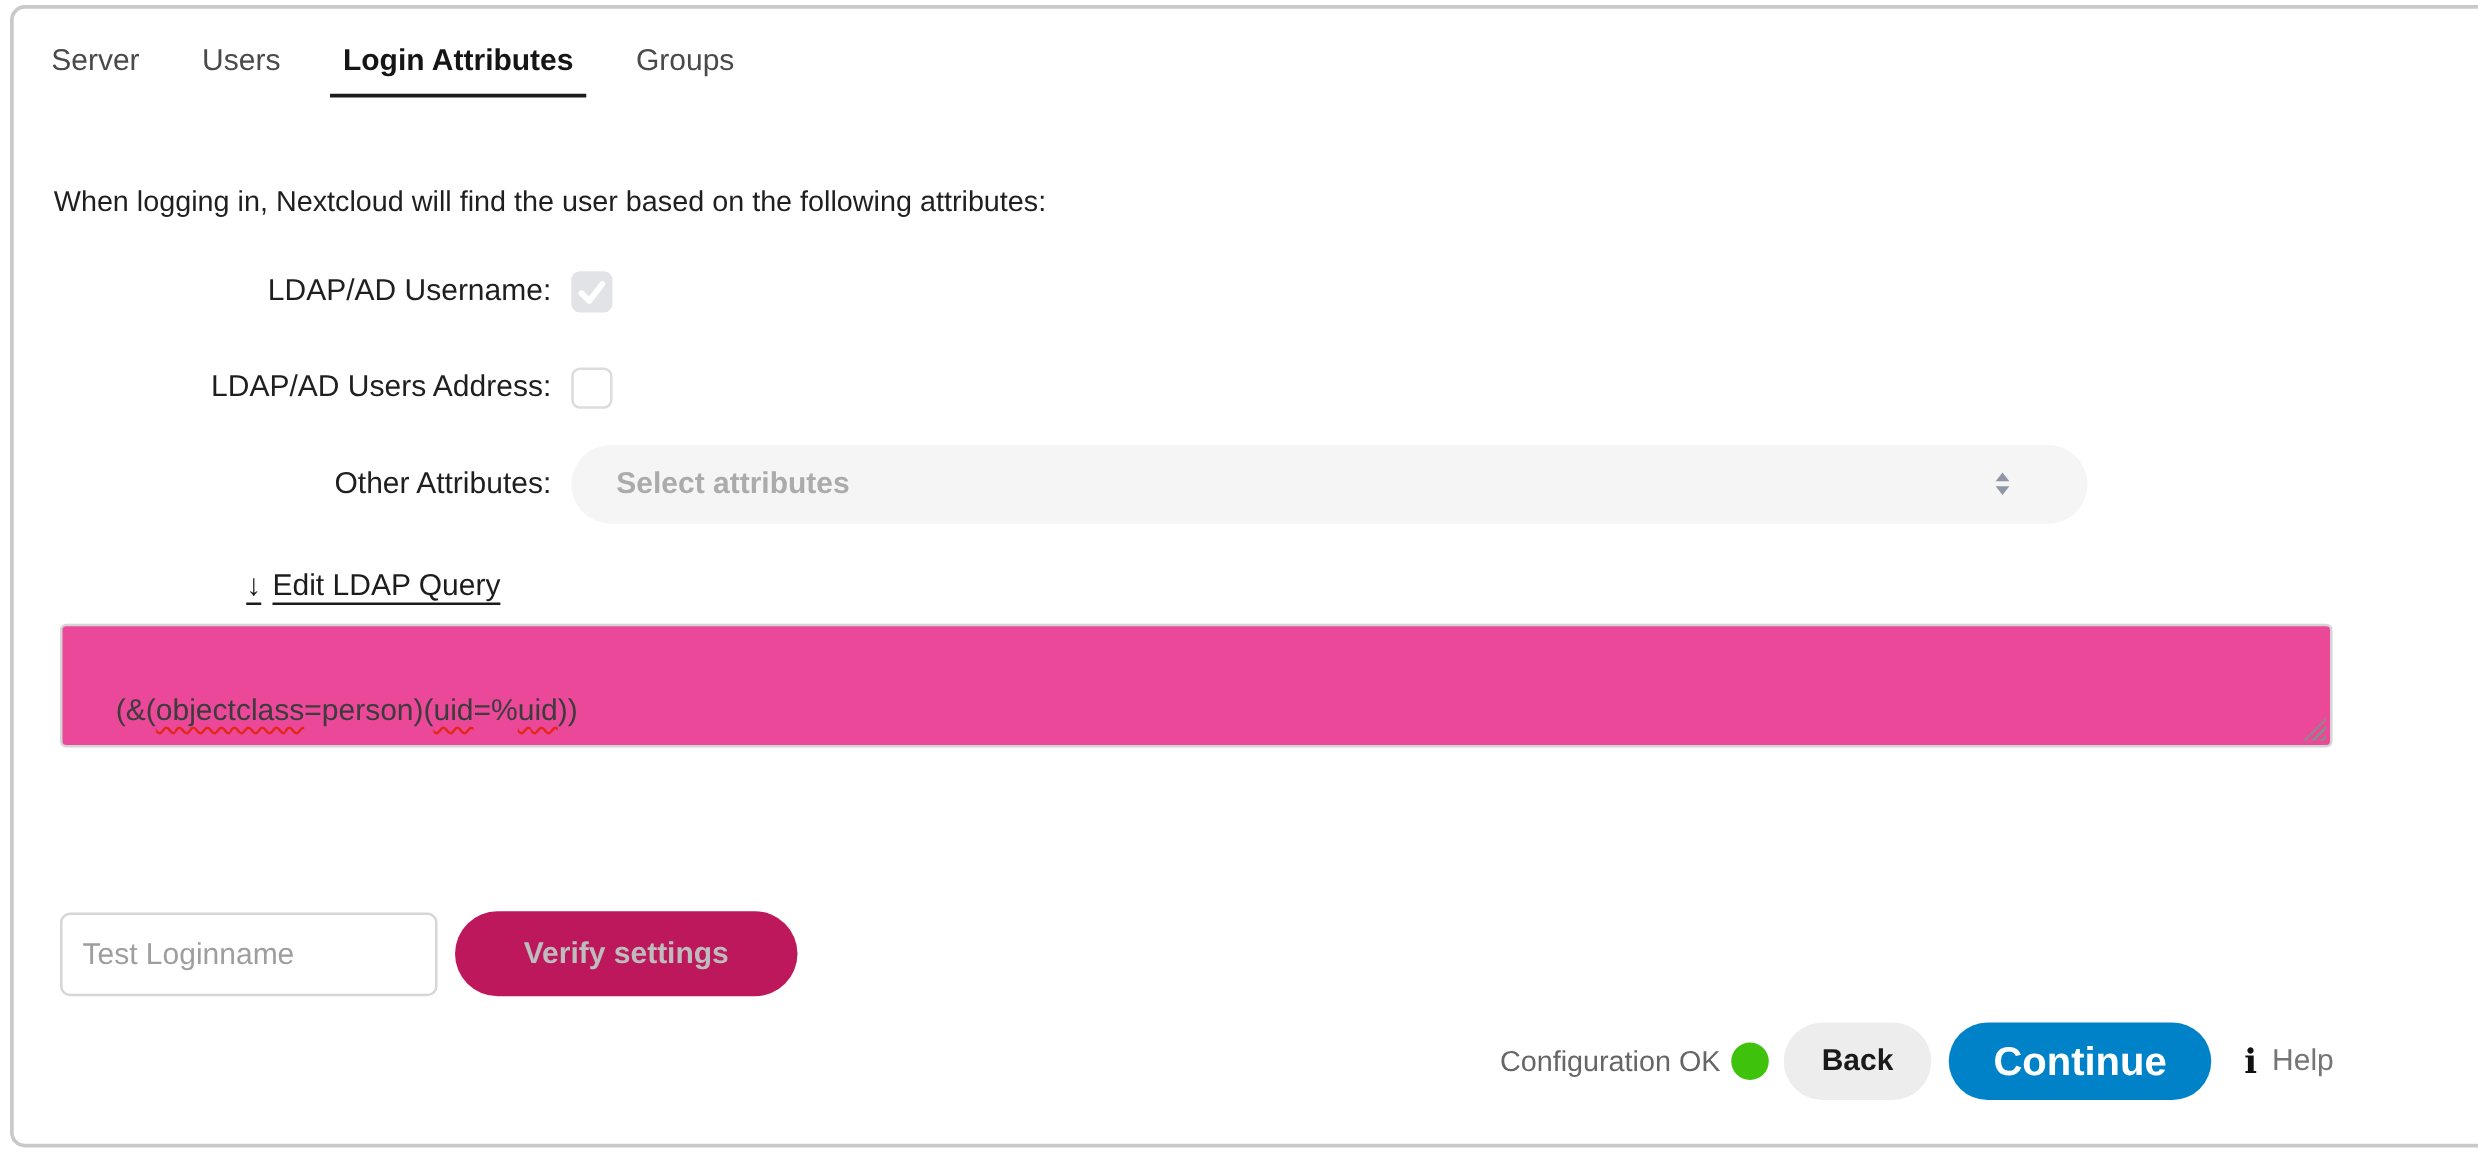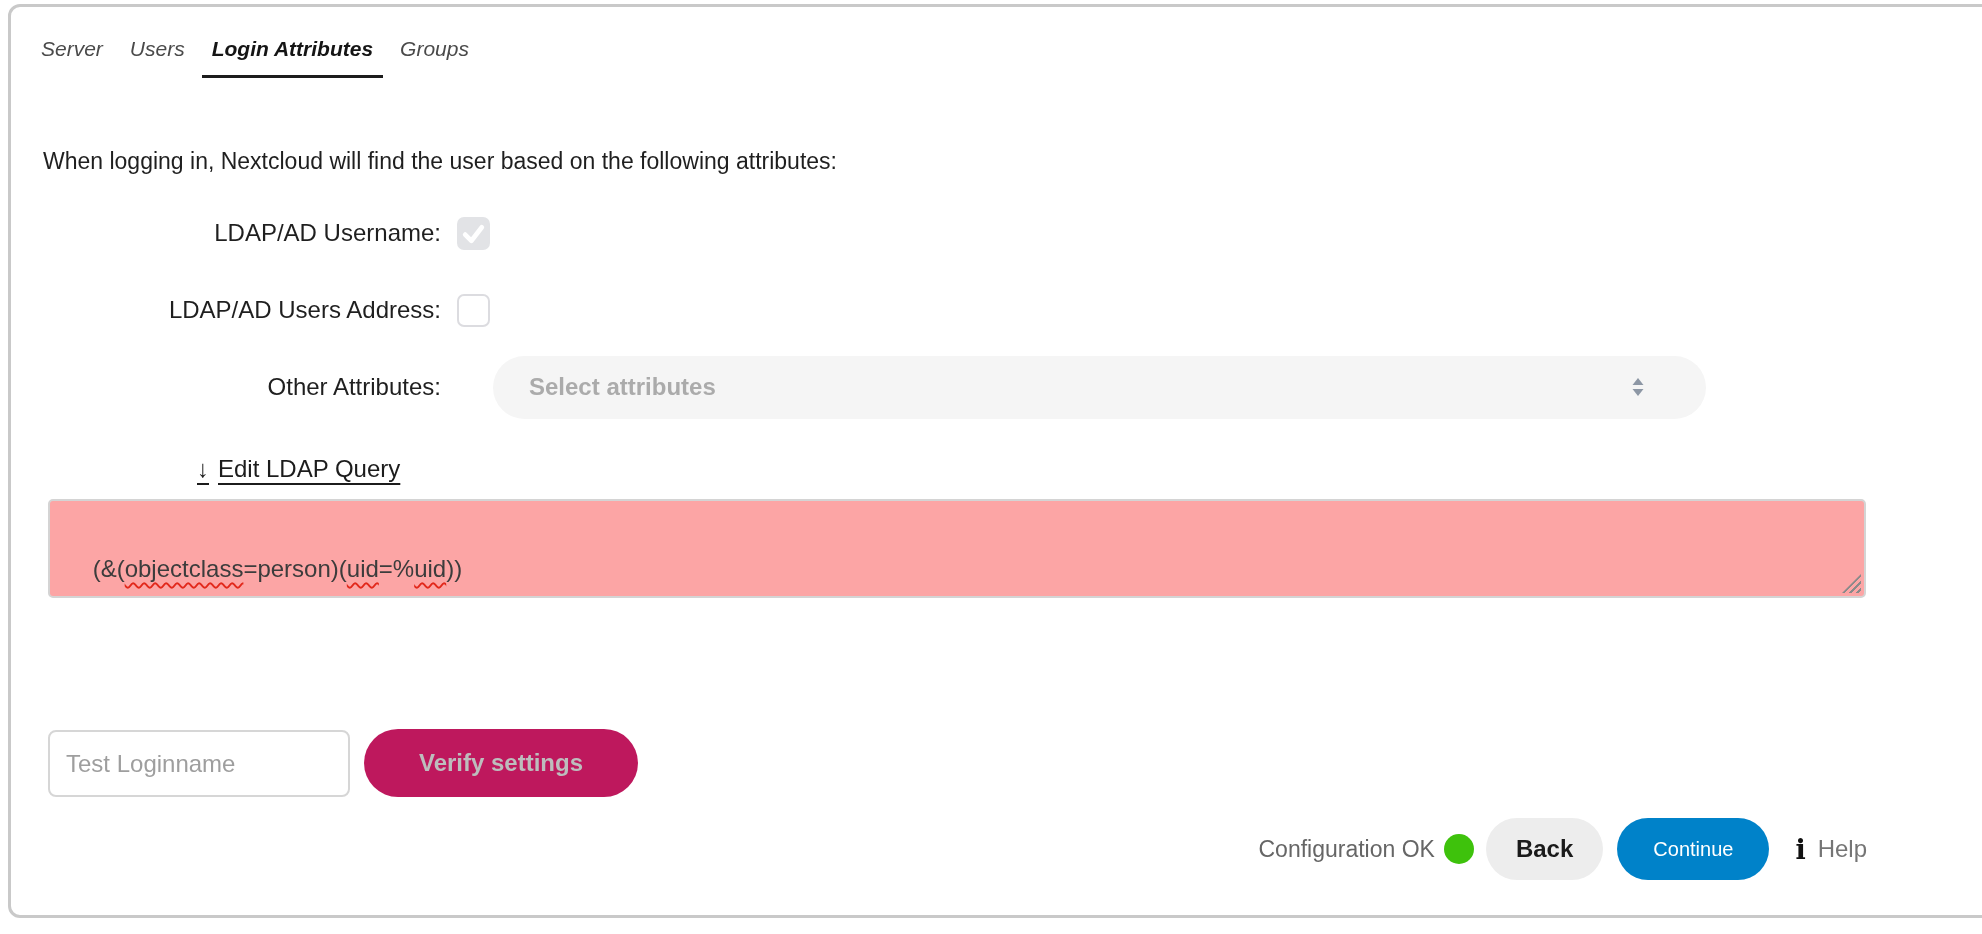--- a/index.html
+++ b/index.html
@@ -3,54 +3,54 @@
 <meta charset="utf-8">
 <style>
   html,body{margin:0;padding:0;width:1982px;height:934px;background:#fff;overflow:hidden;
     font-family:"Liberation Sans","DejaVu Sans",sans-serif;-webkit-font-smoothing:antialiased;}
   *{box-sizing:border-box;}
 
   .panel{position:absolute;left:8px;top:4px;width:1990px;height:914px;
     border:3px solid #c9c9c9;border-radius:12px;background:#fff;}
 
   
-  .tabs{position:absolute;left:30px;top:27px;display:flex;gap:27px;
-    font-size:21px;line-height:30px;color:#4a4a4a;font-style:italic;}
+  .tabs{position:absolute;left:30px;top:27px;display:flex;gap:50px;
+    font-size:24px;line-height:30px;color:#4a4a4a;}
   .tab{cursor:pointer;padding-bottom:11px;}
   .tab.active{color:#151515;font-weight:700;border-bottom:3px solid #1c1c1c;
     padding-left:10px;padding-right:10px;margin-left:-10px;margin-right:-10px;}
 
   .intro{position:absolute;left:32px;top:141px;font-size:23px;color:#1f1f1f;}
 
   
   .row{position:absolute;left:32px;display:flex;align-items:center;}
   .row-1{top:203px;height:46px;}
   .row-2{top:280px;height:46px;}
-  .row-3{top:348px;height:64px;gap:36px;}
+  .row-3{top:348px;height:64px;}
   .row-label{width:398px;text-align:right;font-size:24px;color:#1f1f1f;}
   .control{margin-left:16px;}
 
   .checkbox{width:33px;height:33px;border-radius:7px;position:relative;}
   .checkbox.checked-disabled{background:#e2e3e6;}
   .checkbox.unchecked{background:#fff;border:2px solid #dcdce0;}
   .checkbox svg{position:absolute;left:4px;top:4px;}
 
   .select-pill{width:1213px;height:63px;border-radius:32px;background:#f5f5f5;
     display:flex;align-items:center;position:relative;padding-left:36px;}
   .select-placeholder{font-size:24px;font-weight:700;color:#ababab;}
   .sort-icon{position:absolute;right:60px;top:50%;transform:translateY(-50%);display:block;}
 
   
   .edit-link{position:absolute;left:186px;top:448px;font-size:24px;color:#1c1c1c;
     text-decoration:underline;text-decoration-thickness:2px;text-underline-offset:6px;
     cursor:pointer;display:inline-flex;gap:9px;}
 
   
   .query-box{position:absolute;left:37px;top:492px;width:1818px;height:99px;
-    border:2px solid #d4d4d4;border-radius:5px;background:#fca5a5;
+    border:2px solid #d4d4d4;border-radius:5px;background:#ec4899;
     padding:26px 16px 0;font-size:24px;color:#3c3c3c;white-space:pre;overflow:hidden;}
   .squiggle{text-decoration:underline;text-decoration-style:wavy;
     text-decoration-color:var(--squiggle,#e2281b);text-decoration-thickness:2px;
     text-underline-offset:5px;text-decoration-skip-ink:none;}
   .resize-handle{position:absolute;right:3px;bottom:3px;width:19px;height:19px;
     background:repeating-linear-gradient(135deg,transparent 0 3px,#8a8a8a 3px 5px);
     clip-path:polygon(100% 0,100% 100%,0 100%);cursor:nwse-resize;}
 
   
   .test-input{position:absolute;left:37px;top:723px;width:302px;height:67px;
@@ -62,21 +62,21 @@
     font-size:24px;font-weight:700;font-family:inherit;}
 
   
   .footer{position:absolute;top:810px;right:128px;height:64px;display:flex;align-items:center;justify-content:flex-end;}
   .status-text{font-size:23px;color:#666;}
   .status-dot{width:30px;height:30px;border-radius:50%;background:var(--success,#3ec20c);
     margin-left:9px;margin-right:12px;}
   .back-btn{height:62px;padding:0 30px;border:none;border-radius:31px;background:#ededed;
     color:#1a1a1a;font-size:24px;font-weight:700;font-family:inherit;cursor:pointer;margin-right:14px;}
   .continue-btn{height:62px;padding:0 36px;border:none;border-radius:31px;
-    background:var(--accent,#0082c9);color:#fff;font-size:20px;font-weight:400;
+    background:var(--accent,#0082c9);color:#fff;font-size:32px;font-weight:700;
     font-family:inherit;cursor:pointer;margin-right:26px;}
   .info-glyph{font-family:"DejaVu Serif","Liberation Serif",serif;font-weight:700;
     font-size:27px;color:#111;margin-right:12px;}
   .help-label{font-size:24px;color:#757575;cursor:pointer;}
 </style>
 </head>
 <body>
 
 <div class="panel">
 

